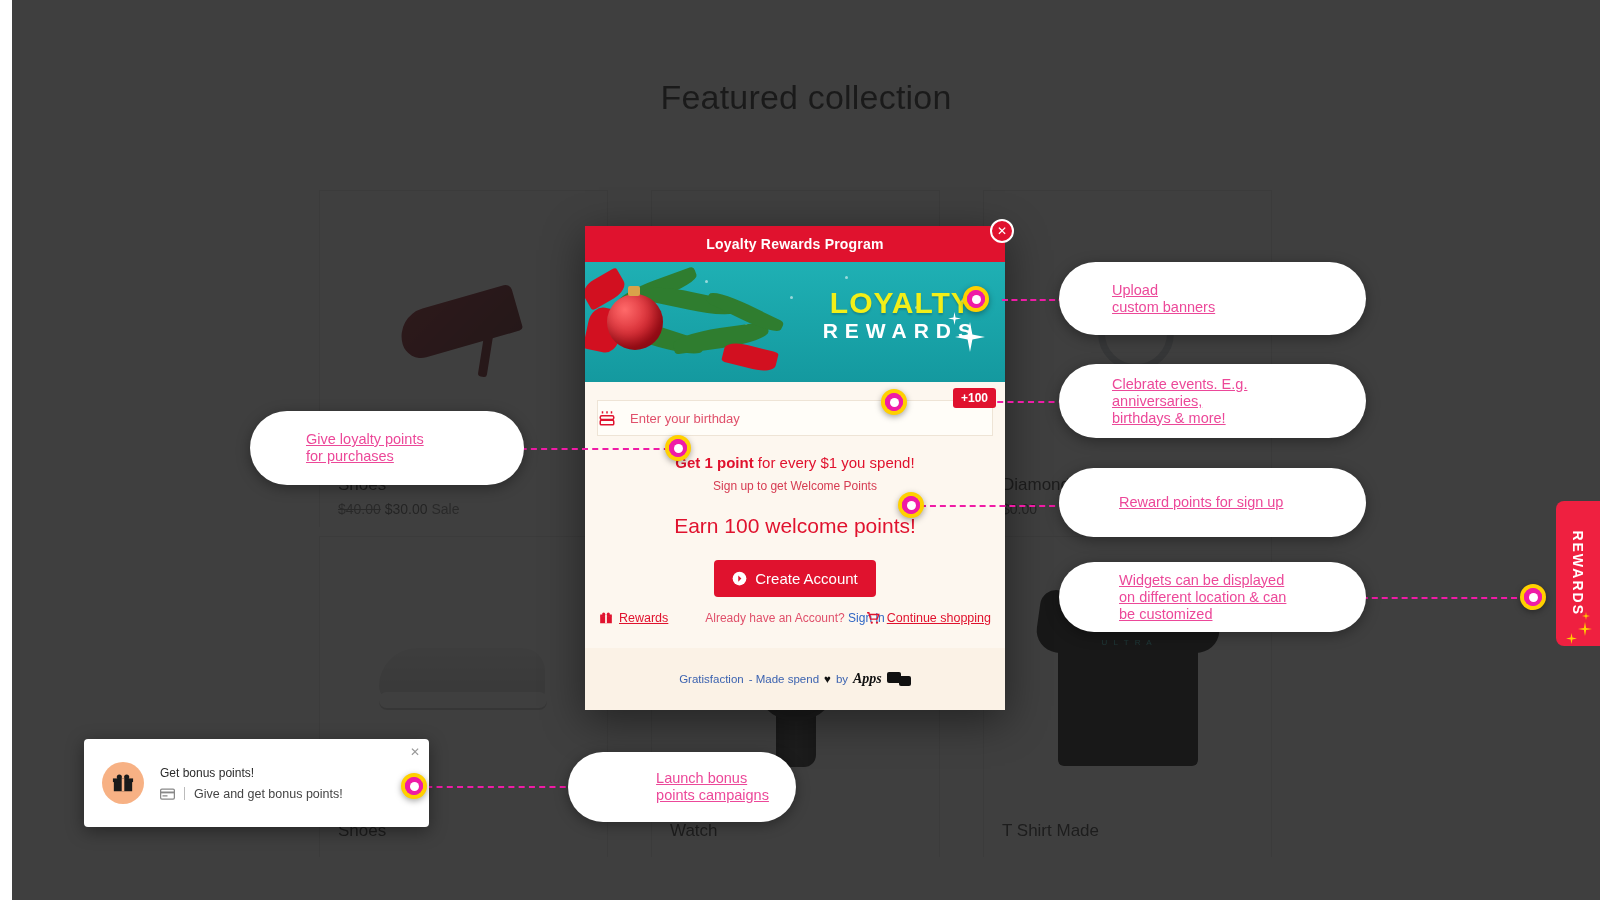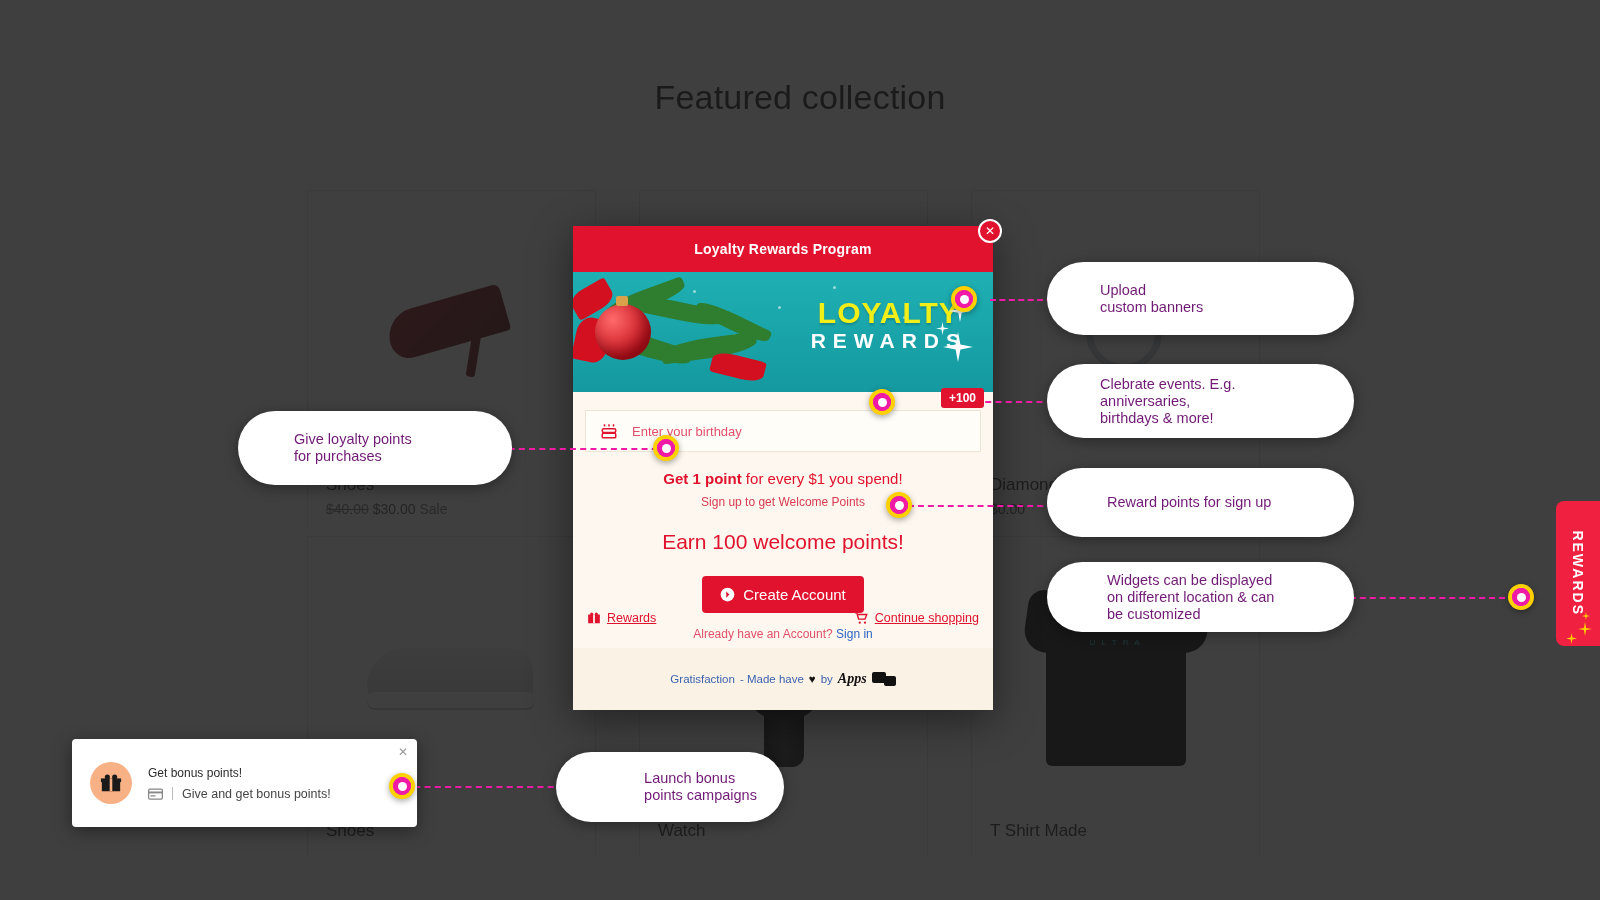--- a/index.html
+++ b/index.html
@@ -3,21 +3,21 @@
 <meta charset="utf-8">
 <style>
   * { box-sizing: border-box; margin: 0; padding: 0; }
   html, body {
     width: 1600px; height: 900px;
     font-family: "Liberation Sans", sans-serif;
     overflow: hidden;
   }
 
   
-  #page { position: absolute; inset: 0; background: #3a3a3a; }
+  #page { position: absolute; inset: 0; background: #3a3a3a; margin-left: 12px; }
   #store {
     position: absolute; inset: 0;
     background: #ffffff;
   }
   #store-title {
     position: absolute; top: 78px; left: 0; right: 0;
     text-align: center;
     font-size: 34px; font-weight: 400; color: #1c1c1c;
     letter-spacing: .2px;
   }
@@ -107,21 +107,21 @@
 
   
   #modal {
     position: absolute; left: 573px; top: 226px;
     width: 420px; height: 484px;
     background: #fdf7ef;
     box-shadow: 0 10px 40px rgba(0,0,0,.45);
     overflow: hidden;
   }
   #modal-header {
-    height: 46px; background: #e0122e; color:#fff;
+    height: 36px; background: #e0122e; color:#fff;
     display:flex; align-items:center; justify-content:center;
     font-size: 14px; font-weight: 700; letter-spacing:.2px;
   }
   #modal-close {
     position:absolute; left: 978px; top: 219px; width: 24px; height:24px;
     background:#e0122e; border: 2px solid #fff; border-radius: 50%;
     color:#fff; font-size: 12px; line-height: 20px; text-align:center;
     cursor:pointer; z-index: 40;
   }
   #banner {
@@ -159,23 +159,23 @@
     position:absolute; background:#fff;
   }
   .spark.s1 { right: -4px; top: 2px; width:22px; height:22px;
     clip-path: polygon(50% 0,58% 42%,100% 50%,58% 58%,50% 100%,42% 58%,0 50%,42% 42%); }
   .spark.s2 { right: 18px; top: 24px; width:13px; height:13px;
     clip-path: polygon(50% 0,58% 42%,100% 50%,58% 58%,50% 100%,42% 58%,0 50%,42% 42%); }
   .spark.s3 { right: -6px; top: 34px; width:30px; height:30px;
     clip-path: polygon(50% 0,58% 42%,100% 50%,58% 58%,50% 100%,42% 58%,0 50%,42% 42%); }
 
   #birthday-row {
-    margin: 18px 12px 0 12px; height: 42px;
+    margin: 18px 12px 0 12px; height: 36px;
     background: #fffdf8; border: 1px solid #eee4d6;
-    display:flex; align-items:center; gap: 14px; padding: 0 14px;
+    display:flex; align-items:center; gap: 14px; padding: 0 0;
   }
   #birthday-input {
     border:none; outline:none; background: transparent;
     font-family: "Liberation Sans", sans-serif;
     font-size: 13px; color: #e0506b; flex: 1;
   }
   #birthday-input::placeholder { color:#e0506b; }
 
   .modal-body { text-align:center; padding-top: 18px; }
   #tagline { font-size: 15px; color:#e0122e; }
@@ -211,22 +211,23 @@
     content:""; position:absolute; background:#111; border-radius:2px;
   }
   .bubbles:before { left:0; top:0; width:14px; height:11px; }
   .bubbles:after { left:12px; top:4px; width:12px; height:10px; }
 
   
   .callout {
     position:absolute; background:#fff; border-radius: 999px;
     box-shadow: 0 3px 14px rgba(0,0,0,.35);
     display:flex; align-items:center;
-    font-size: 14.5px; line-height: 17px; color:#701a75; font-weight: 500;
+    font-size: 14.5px; line-height: 17px; color:#ec4899; font-weight: 500;
     z-index: 30;
+    text-decoration: underline;
   }
   .callout .txt { white-space: pre-line; }
 
   
   .line {
     position:absolute; height: 0; border-top: 2px dashed #ef1ba6;
     z-index: 25;
   }
   .dot-small {
     position:absolute; width: 9px; height: 9px; border-radius:50%;
@@ -464,21 +465,21 @@
           <path d="M1 3h3l3 11h11l3-8H6" fill="none" stroke="#e0122e" stroke-width="2.4"></path>
           <circle cx="9" cy="20" r="1.9" fill="#e0122e"></circle>
             <circle cx="18" cy="20" r="1.9" fill="#e0122e"></circle>
         </svg>
         <span>Continue shopping</span>
       </a>
     </div>
 
     <div id="modal-footer">
       <span>Gratisfaction</span>
-        <span> - Made have </span>
+        <span> - Made spend </span>
         <span style="color:#111">♥</span>
         <span> by </span>
         <span class="apps">Apps</span>
         <span class="bubbles"></span>
     </div>
   </div>
 
   <div id="modal-close">
     <span>✕</span>
   </div>

